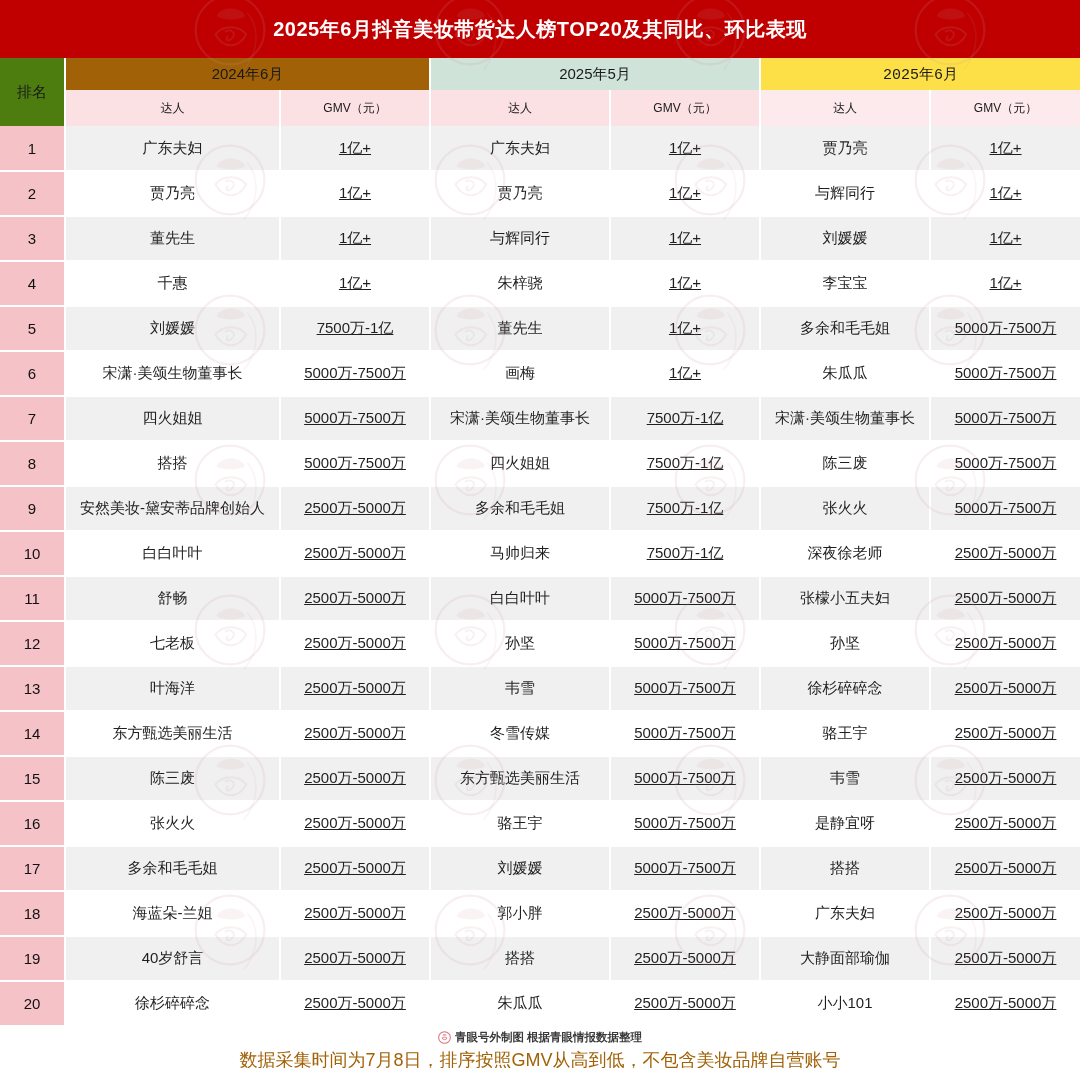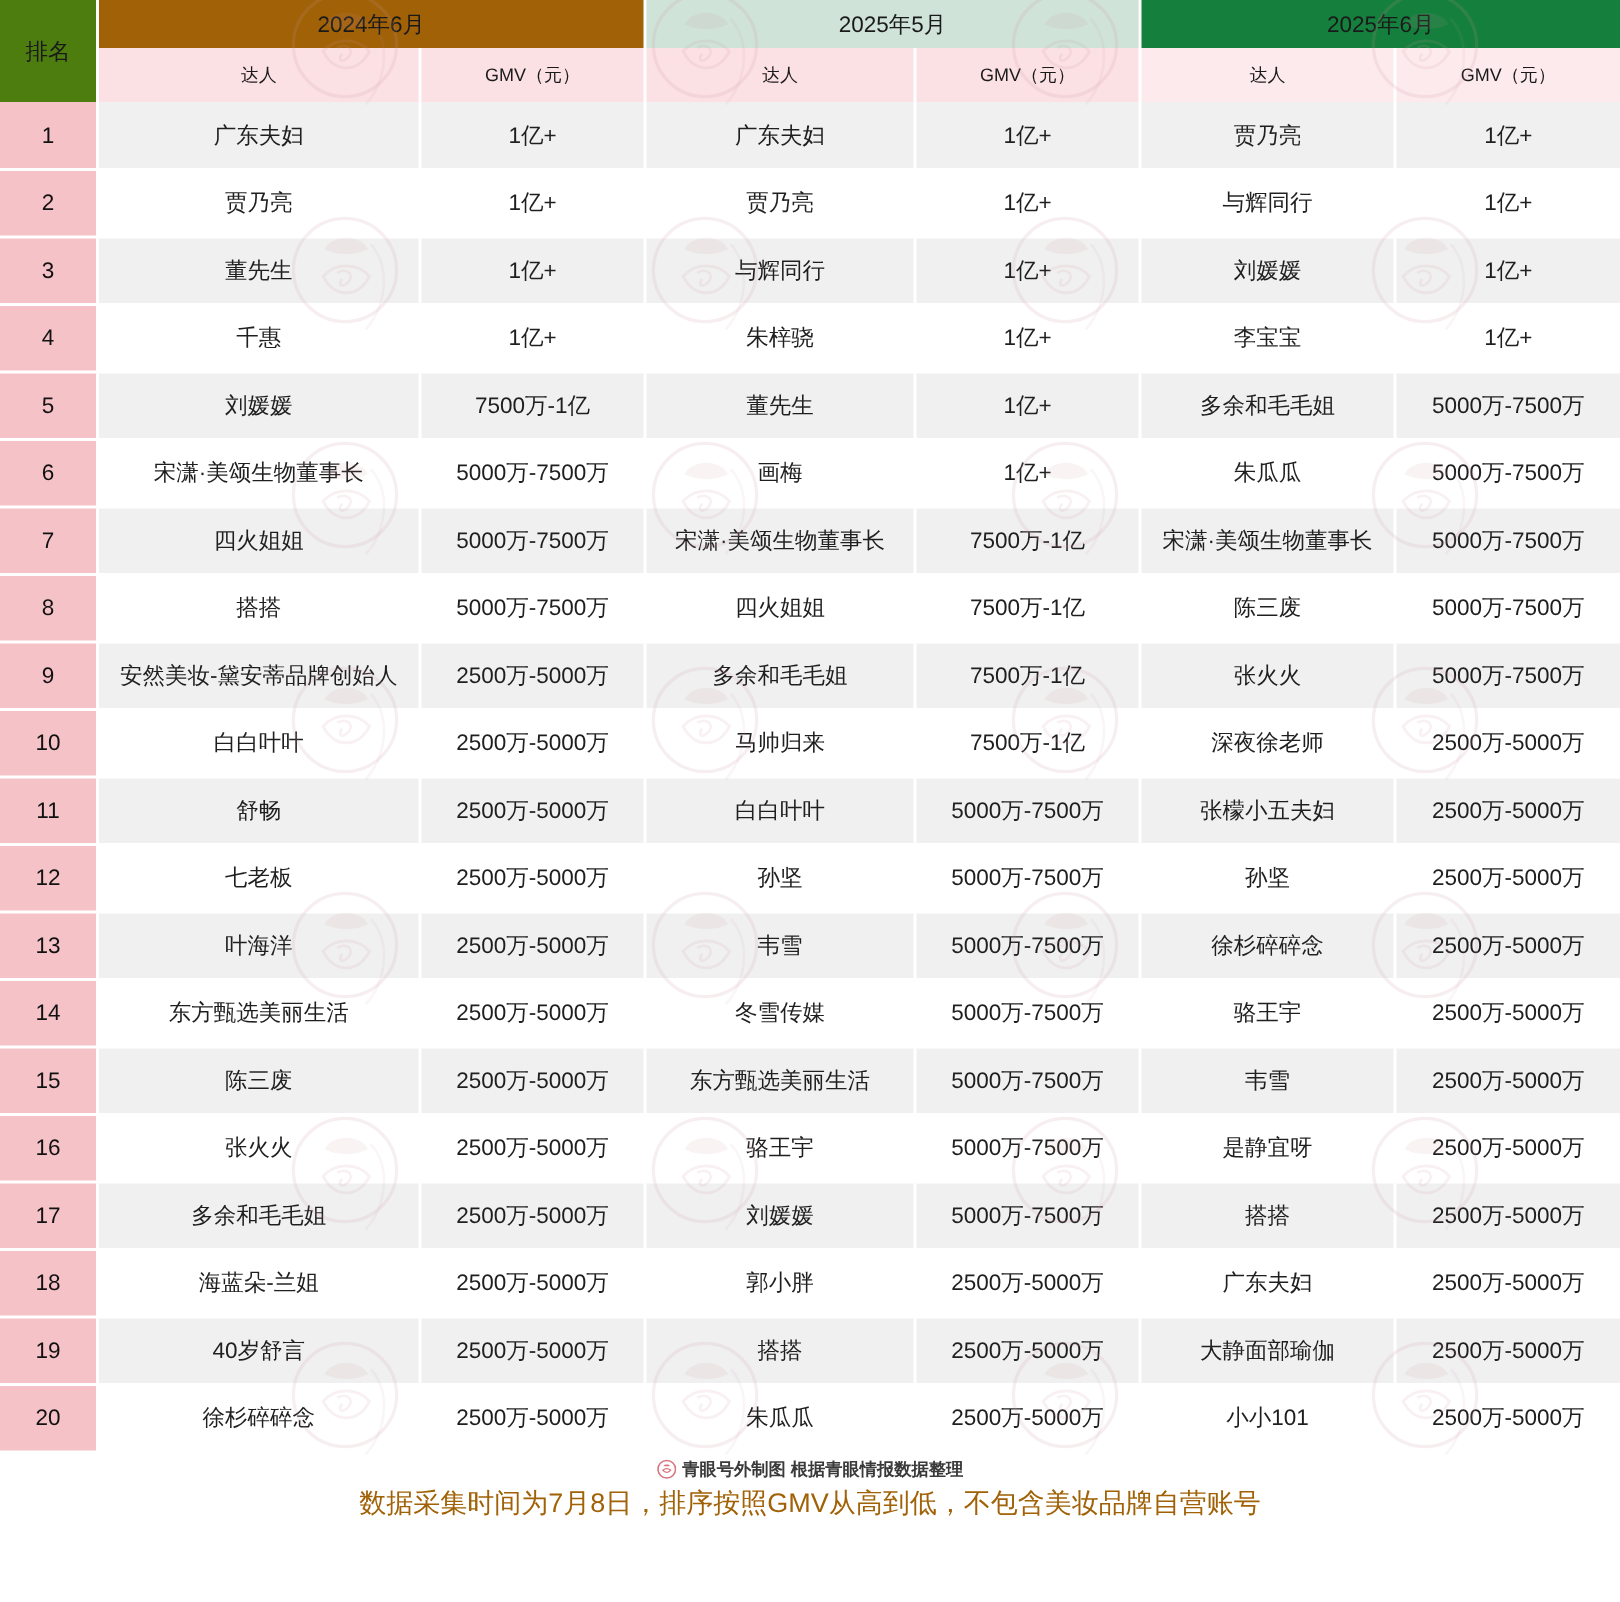--- a/index.html
+++ b/index.html
@@ -85,21 +85,21 @@
     border-right: 2px solid #ffffff;
   }
   .hdr-grp {
     height: 32px;
     font-size: 15px;
     font-weight: bold;
     color: #1a1a1a;
   }
   .hdr-grp.g1 { background: #a16207; }
   .hdr-grp.g2 { background: #CFE3D8; }
-  .hdr-grp.g3 { background: #15803d; }
+  .hdr-grp.g3 { background: #fde047; font-family: Liberation Mono, monospace; }
 
   .hdr-sub {
     height: 36px;
     font-size: 12px;
     font-weight: bold;
     color: #1a1a1a;
   }
   .hdr-sub.s1 { background: #FBE0E4; }
   .hdr-sub.s2 { background: #FBE0E4; }
   .hdr-sub.s3 { background: #FDEAEC; }
@@ -122,21 +122,21 @@
     color: #1f1f1f;
     border-bottom: 2px solid #ffffff;
     border-right: 2px solid #ffffff;
   }
   .data-row.odd td.dc  { background: #F0F0F0; }
   .data-row.even td.dc { background: #FFFFFF; }
   .data-row td.dc.last { border-right: none; }
 
   .nm { font-size: 15px; }
   .nm.small { font-size: 13.5px; }
-  .gm { font-size: 15px; }
+  .gm { font-size: 15px; text-decoration: underline; }
 
   
   .footer {
     position: relative;
     z-index: 2;
     height: 44px;
     background: #ffffff;
     display: flex;
     flex-direction: column;
     align-items: center;
@@ -415,20 +415,23 @@
         <svg viewBox="0 0 100 100">
           <circle cx="50" cy="50" r="40" fill="none" stroke="#C8909A" stroke-width="2.5" opacity="0.30"></circle>
           <path d="M34 34 C40 22 62 22 68 34 C58 39 44 39 34 34 Z" fill="#C8909A" opacity="0.22"></path>
           <path d="M33 55 C42 44 60 44 69 55 C60 72 42 72 33 55 Z" fill="none" stroke="#C8909A" stroke-width="2.2" opacity="0.28"></path>
           <path d="M44 52 C52 48 58 54 52 60 C47 65 44 60 48 57" fill="none" stroke="#C8909A" stroke-width="2" opacity="0.28"></path>
           <path d="M70 30 C86 48 82 78 66 96" fill="none" stroke="#C8909A" stroke-width="2" opacity="0.18"></path>
         </svg>
       </div>
     </div>
 
+  <div class="title-bar">
+    <span class="title-text">2025年6月抖音美妆带货达人榜TOP20及其同比、环比表现</span>
+  </div>
 
   <table class="tbl">
     <colgroup>
       <col style="width:65px">
       <col style="width:215px">
       <col style="width:150px">
       <col style="width:180px">
       <col style="width:150px">
       <col style="width:170px">
       <col style="width:150px">

